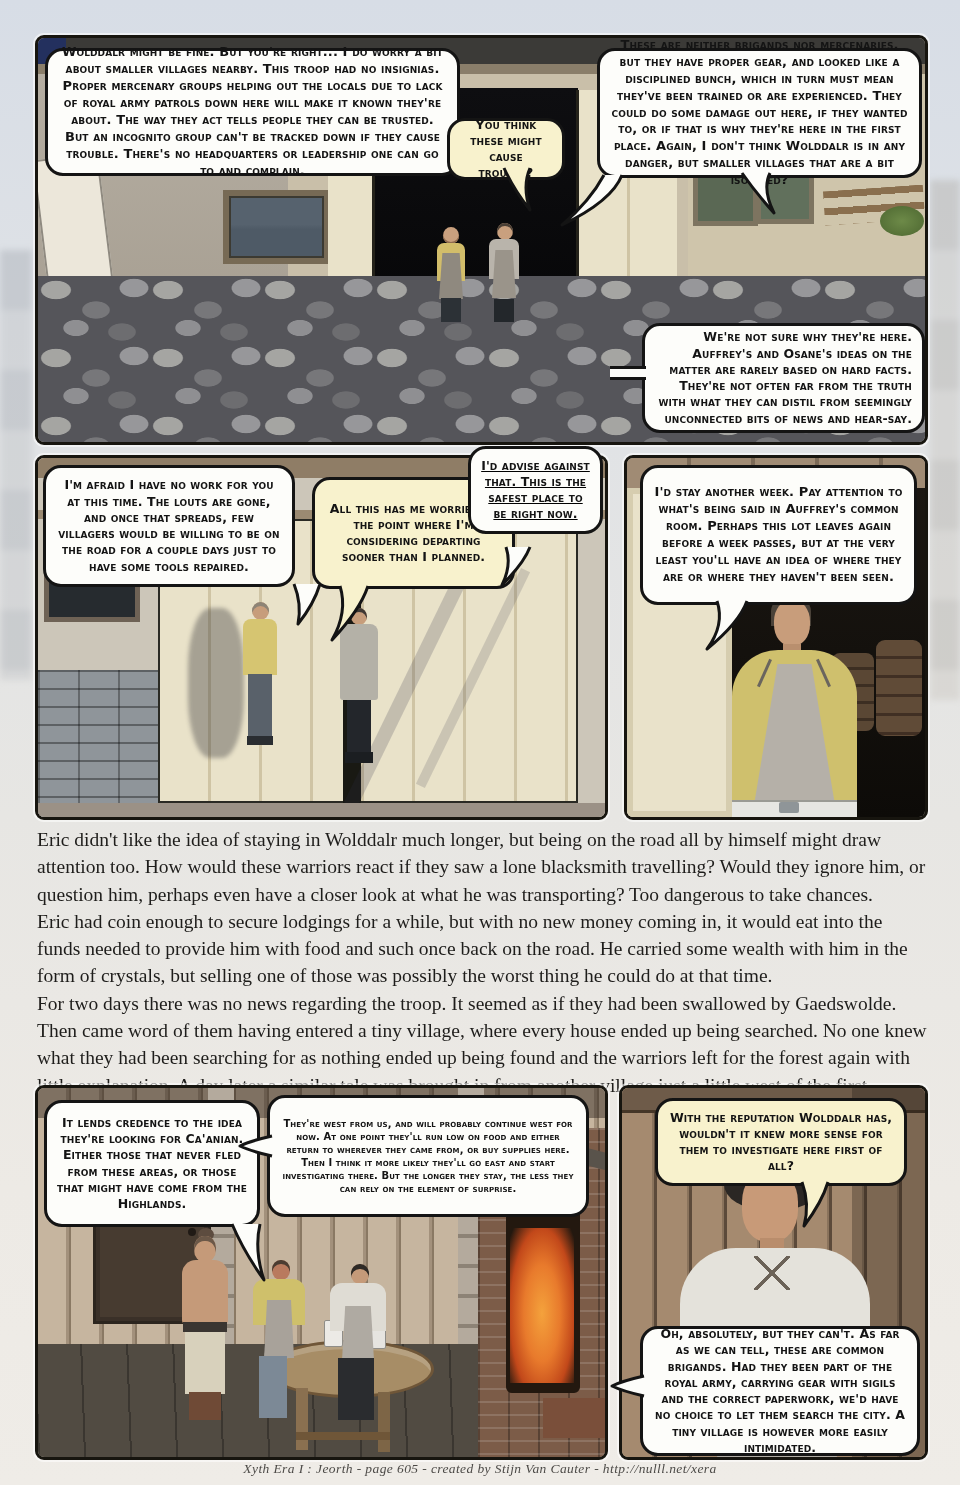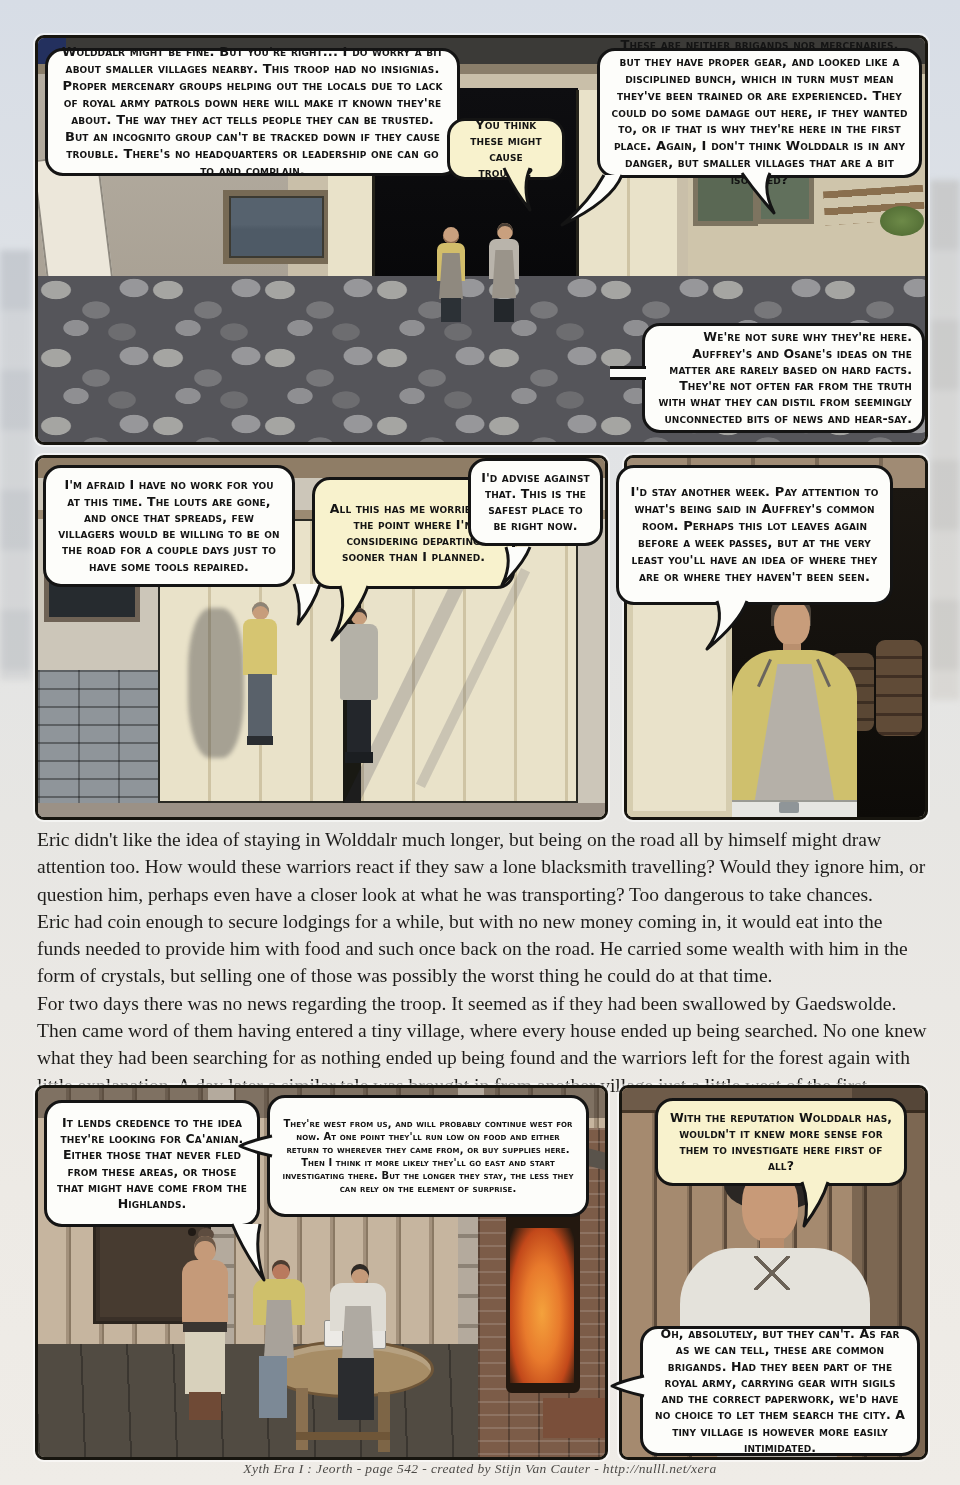--- a/index.html
+++ b/index.html
@@ -130,21 +130,21 @@
     <div class="abs" style="left:5px;top:144px;width:28px;height:11px;background:#1b1e21;"></div>
   </div>
 </div>
 
 <div class="bubble" style="left:43px;top:465px;width:252px;height:122px;">
   <span class="btext" style="font-size:12.5px;">I'm afraid I have no work for you at this time. The louts are gone, and once that spreads, few villagers would be willing to be on the road for a couple days just to have some tools repaired.</span>
 </div>
 <div class="bubble cream" style="left:312px;top:477px;width:203px;height:112px;">
   <span class="btext" style="font-size:12.5px;">All this has me worried to the point where I'm considering departing sooner than I planned.</span>
 </div>
-<div class="bubble" style="left:468px;top:458px;width:135px;height:88px;">
+<div class="bubble" style="left:468px;top:446px;width:135px;height:88px;text-decoration:underline;">
   <span class="btext" style="font-size:12.5px;">I'd advise against that. This is the safest place to be right now.</span>
 </div>
 <svg class="tail" style="left:290px;top:584px;" width="34" height="42">
     <path d="M4 0 Q12 20 8 40 Q24 20 30 0"></path>
   </svg>
 <svg class="tail cream" style="left:330px;top:586px;" width="42" height="56">
     <path d="M10 0 Q18 26 2 54 Q30 24 38 0"></path>
   </svg>
 <svg class="tail" style="left:498px;top:547px;" width="38" height="40">
     <path d="M8 0 Q14 18 4 38 Q26 16 32 0"></path>
@@ -163,21 +163,21 @@
     <div class="abs" style="left:56px;top:50px;width:18px;height:10px;background:#b98f6e;"></div>
     <div class="abs" style="left:5px;top:56px;width:125px;height:167px;border-radius:46px 46px 0 0;background:#cfc06d;"></div>
     <div class="abs" style="left:25px;top:70px;width:85px;height:153px;background:#b5b0a8;clip-path:polygon(30% 0,70% 0,100% 100%,0 100%);"></div>
     <div class="abs" style="left:36px;top:64px;width:3px;height:30px;background:#6a655e;transform:rotate(24deg);"></div>
     <div class="abs" style="left:95px;top:64px;width:3px;height:30px;background:#6a655e;transform:rotate(-24deg);"></div>
     <div class="abs" style="left:5px;top:206px;width:125px;height:15px;background:#e6e6e2;border-top:2px solid #9a9a94;"></div>
     <div class="abs" style="left:52px;top:208px;width:20px;height:11px;background:#8f9598;border-radius:2px;"></div>
   </div>
 </div>
 
-<div class="bubble" style="left:616px;top:465px;width:277px;height:140px;">
+<div class="bubble" style="left:640px;top:465px;width:277px;height:140px;">
   <span class="btext">I'd stay another week. Pay attention to what's being said in Auffrey's common room. Perhaps this lot leaves again before a week passes, but at the very least you'll have an idea of where they are or where they haven't been seen.</span>
 </div>
 <svg class="tail" style="left:705px;top:601px;" width="46" height="50">
     <path d="M12 0 Q20 24 2 48 Q34 22 42 0"></path>
   </svg>
 
 <div class="narr">
   <p>Eric didn't like the idea of staying in Wolddalr much longer, but being on the road all by himself might draw attention too. How would these warriors react if they saw a lone blacksmith travelling? Would they ignore him, or question him, perhaps even have a closer look at what he was transporting? Too dangerous to take chances.</p>
   <p>Eric had coin enough to secure lodgings for a while, but with no new money coming in, it would eat into the funds needed to provide him with food and such once back on the road. He carried some wealth with him in the form of crystals, but selling one of those was possibly the worst thing he could do at that time.</p>
   <p>For two days there was no news regarding the troop. It seemed as if they had been swallowed by Gaedswolde. Then came word of them having entered a tiny village, where every house ended up being searched. No one knew what they had been searching for as nothing ended up being found and the warriors left for the forest again with little explanation. A day later a similar tale was brought in from another village just a little west of the first.</p>
@@ -259,13 +259,13 @@
 <div class="bubble" style="left:640px;top:1326px;width:280px;height:130px;">
   <span class="btext" style="font-size:12.5px;">Oh, absolutely, but they can't. As far as we can tell, these are common brigands. Had they been part of the royal army, carrying gear with sigils and the correct paperwork, we'd have no choice to let them search the city. A tiny village is however more easily intimidated.</span>
 </div>
 <svg class="tail cream" style="left:796px;top:1182px;" width="36" height="46">
     <path d="M6 0 Q14 22 8 44 Q26 20 32 0"></path>
   </svg>
 <svg class="tail" style="left:612px;top:1372px;" width="32" height="28">
     <path d="M32 4 Q10 9 0 14 Q10 19 32 24"></path>
   </svg>
 
-<div class="footer">Xyth Era I : Jeorth - page 542 - created by Stijn Van Cauter - http://nulll.net/xera</div>
+<div class="footer">Xyth Era I : Jeorth - page 605 - created by Stijn Van Cauter - http://nulll.net/xera</div>
 
 </body></html>

